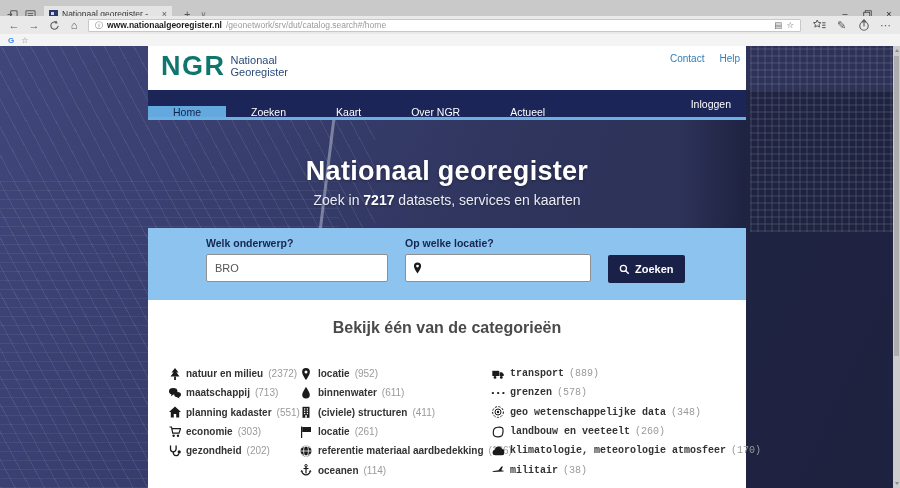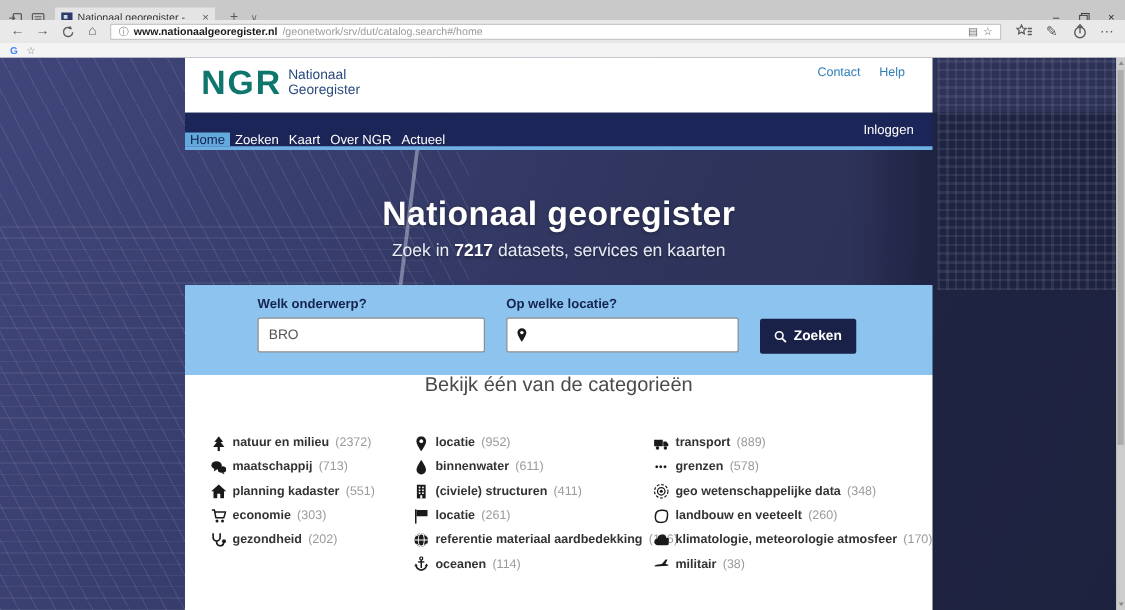--- a/index.html
+++ b/index.html
@@ -55,48 +55,48 @@
   .sb-up::after  { content:""; border-left:2.5px solid transparent; border-right:2.5px solid transparent; border-bottom:3.5px solid #8a8a8a; }
   .sb-down::after{ content:""; border-left:2.5px solid transparent; border-right:2.5px solid transparent; border-top:3.5px solid #8a8a8a; }
   .sb-thumb { position:absolute; left:1px; top:10px; width:5px; height:300px; background:#adadad; }
 
   .content { position:absolute; left:148px; top:0; width:598px; height:100%; display:flex; flex-direction:column; }
 
   .site-header { height:44px; background:#fff; position:relative; padding:7px 0 0 13px; }
   .logo { display:flex; align-items:flex-start; cursor:pointer; width:170px; }
   .logo-abbr { font-size:27px; line-height:27px; font-weight:bold; color:#0f766e; letter-spacing:1.5px; }
   .logo-words { margin-left:5px; padding-top:2px; font-size:11px; line-height:11.5px; color:#2b4a7d; display:flex; flex-direction:column; }
-  .header-links { position:absolute; top:7px; right:22px; display:flex; gap:15px; }
+  .header-links { position:absolute; top:7px; right:6px; display:flex; gap:15px; }
   .header-links span { font-size:10px; color:#2e7fb7; cursor:pointer; }
 
   .mainnav { height:30px; background:#1b2557; border-bottom:3px solid #6fb0e4; display:flex; color:#fff; font-size:10.5px; }
-  .nav-item { padding:0 4px; display:flex; align-items:center; cursor:pointer; white-space:nowrap;margin-top:16px; }
+  .nav-item { padding:0 25px; display:flex; align-items:center; cursor:pointer; white-space:nowrap;margin-top:16px; }
   .nav-item.active { background:#64a9dd; color:#13224c; }
   .nav-right { margin-left:auto; padding:0 15px; display:flex; align-items:center; cursor:pointer; }
 
   .hero { height:108px; text-align:center; color:#fff; }
   .hero h1 { padding-top:36px; font-size:27px; font-weight:bold; letter-spacing:.3px; text-shadow:0 1px 3px rgba(0,0,0,.35); }
   .hero .sub { margin-top:5px; font-size:14px; color:#e9ecf5; text-shadow:0 1px 2px rgba(0,0,0,.35); }
   .hero .sub b { color:#fff; }
 
   .search-panel { height:72px; background:#8cc3ef; display:flex; align-items:flex-start; padding:9px 0 0 58px; gap:17px; }
   .sp-group { display:flex; flex-direction:column; }
   .sp-label { font-size:10.5px; font-weight:bold; color:#16254f; margin-bottom:5px; }
   .sp-input { height:28px; border:1px solid #8f8f8f; border-radius:2px; background:#fff; font-size:11px; color:#555; padding:0 8px; font-family:"Liberation Sans",sans-serif; outline:none; }
   .sp-input.topic { width:182px; }
   .loc-wrap { position:relative; }
   .sp-input.loc { width:186px; padding-left:23px; }
   .loc-pin { position:absolute; left:7px; top:8px; width:11px; height:12px; }
   .search-btn { margin-top:18px; height:28px; background:#1a2148; color:#fff; border:none; border-radius:2px; padding:0 11px; display:flex; align-items:center; gap:5px; font-size:11px; font-weight:bold; font-family:"Liberation Sans",sans-serif; cursor:pointer; }
 
   .white-area { flex:1; background:#fff; }
-  .cat-heading { text-align:center; font-size:16px; font-weight:normal; color:#4a4a4a; }
+  .cat-heading { text-align:center; font-size:16px; font-weight:bold; color:#4a4a4a; padding-top:19px; }
   .cats { display:flex; padding:27px 0 0 20px; }
   .cat-col { width:192px; }
-  .cat-col:last-child { width:auto; }
+  .cat-col:last-child { width:auto;font-family:Liberation Mono, monospace; }
   .cat-item { display:flex; align-items:center; height:19.3px; gap:5px; cursor:pointer; }
   .cat-icon { width:13px; height:13px; flex:none; display:flex; align-items:center; justify-content:center; color:#1a1a1a; }
   .cat-icon svg { width:12px; height:12px; }
   .cat-icon.dots { font-size:8px; font-weight:bold; letter-spacing:.5px; }
   .cat-label { font-size:10px; font-weight:bold; color:#333; white-space:nowrap; }
   .cat-count { font-size:10px; color:#9a9a9a; white-space:nowrap; }
 </style>
 </head>
 <body>
 

